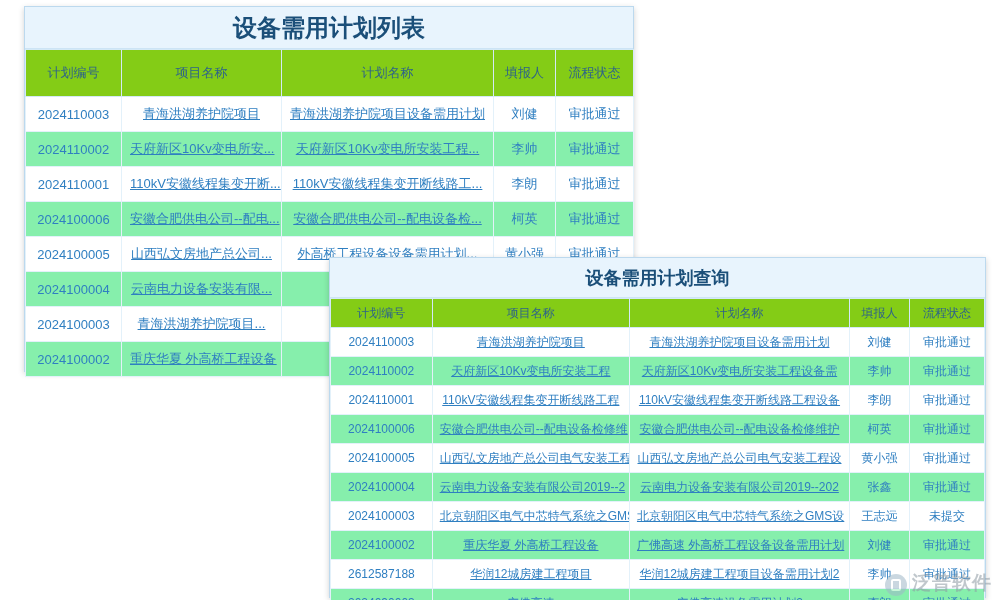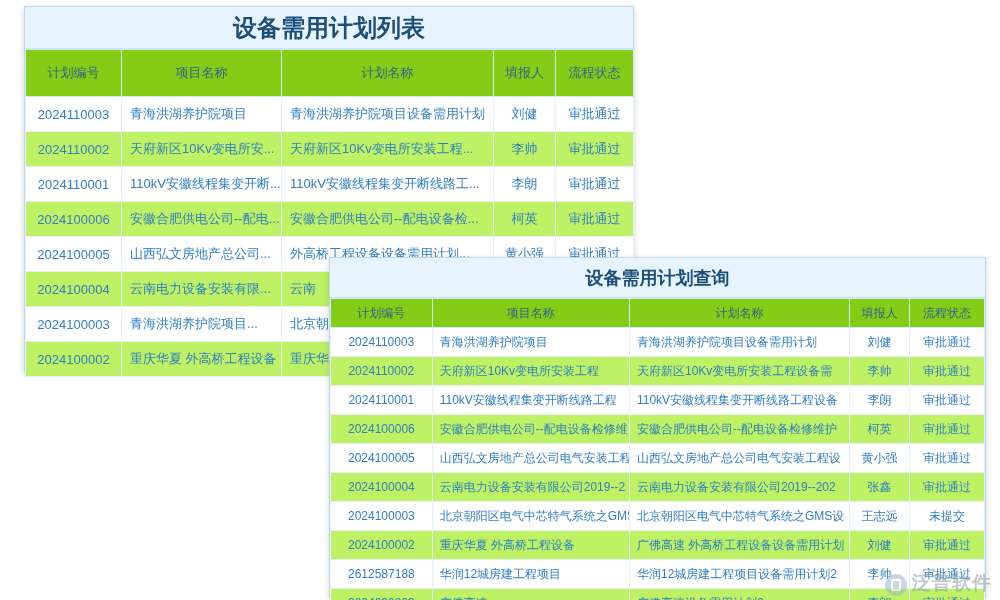--- a/index.html
+++ b/index.html
@@ -46,24 +46,24 @@
     overflow: hidden;
   }
   table.grid td {
     border: 1px solid #e3f1fa;
     color: #2f7fc1;
     white-space: nowrap;
     overflow: hidden;
     text-overflow: clip;
   }
   table.grid tr.alt td {
-    background: #bef264;
+    background: #86efac;
   }
   .c-center { text-align: center; }
-  .c-left   { text-align: left; }
+  .c-left   { text-align: center; text-decoration: underline; }
   .status-ok   { color: #2f7fc1; margin-top: 33px; }
   .status-wait { color: #e06c2b; }
 
   
   #panel-list {
     left: 24px;
     top: 6px;
     width: 610px;
     height: 366px;
   }

